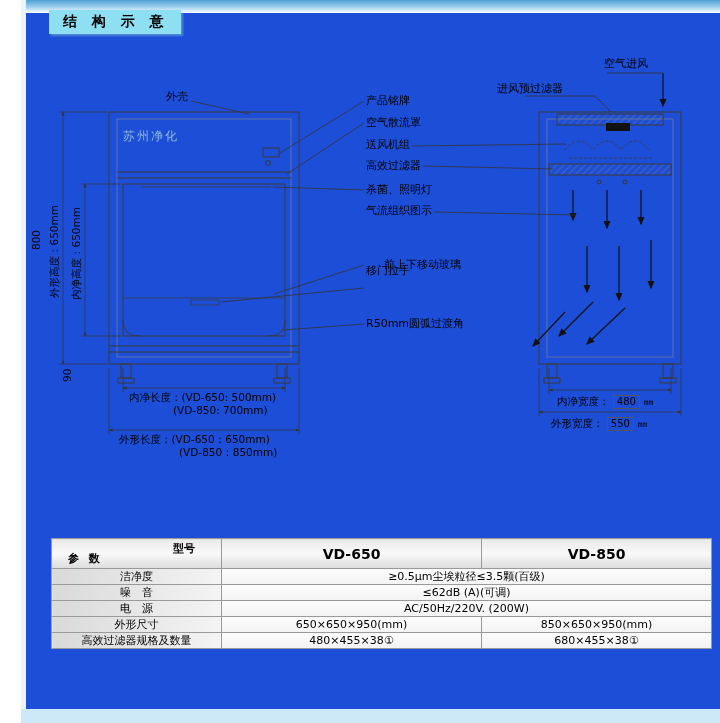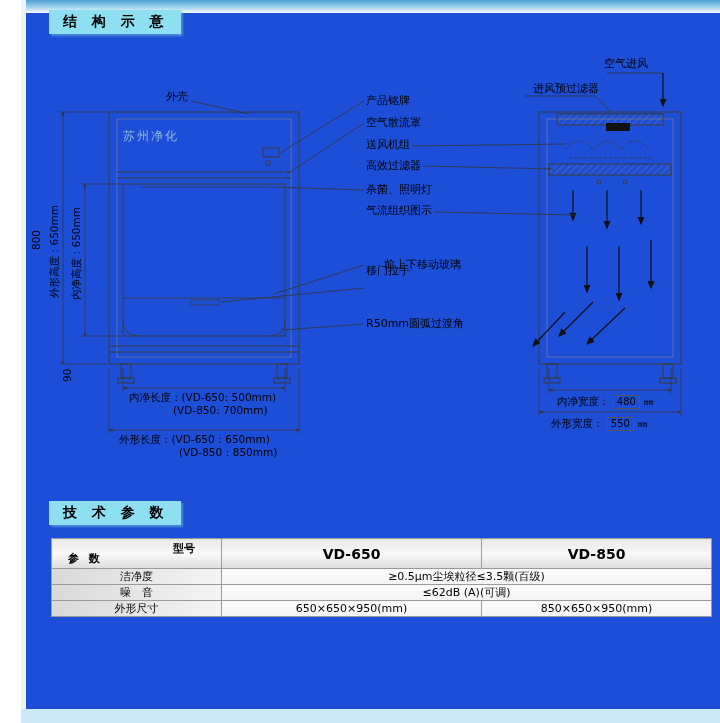--- a/index.html
+++ b/index.html
@@ -167,21 +167,21 @@
   <div class="lbl" style="left:345px; top:95px;">产品铭牌</div>
   <div class="lbl" style="left:345px; top:117px;">空气散流罩</div>
   <div class="lbl" style="left:345px; top:139px;">送风机组</div>
   <div class="lbl" style="left:345px; top:160px;">高效过滤器</div>
   <div class="lbl" style="left:345px; top:184px;">杀菌、照明灯</div>
   <div class="lbl" style="left:345px; top:205px;">气流组织图示</div>
   <div class="lbl" style="left:363px; top:259px;">前上下移动玻璃</div>
   <div class="lbl" style="left:345px; top:265px;">移门拉手</div>
   <div class="lbl" style="left:345px; top:318px;">R50mm圆弧过渡角</div>
   <div class="lbl" style="left:583px; top:58px;">空气进风</div>
-  <div class="lbl" style="left:512px; top:83px;">进风预过滤器</div>
+  <div class="lbl" style="left:476px; top:83px;">进风预过滤器</div>
 
   <div class="vdim" style="left:27px;  top:298px;">外形高度：650mm</div>
   <div class="vdim" style="left:49px;  top:300px;">内净高度：650mm</div>
   <div class="vdim" style="left:9px;   top:250px;">800</div>
   <div class="vdim" style="left:40px;  top:382px;">90</div>
 
   <div class="lbl dim" style="left:108px; top:391px;text-align:center;">内净长度：(VD-650: 500mm)</div>
   <div class="lbl dim" style="left:152px; top:404px;">(VD-850: 700mm)</div>
   <div class="lbl dim" style="left:98px;  top:433px;">外形长度：(VD-650：650mm)</div>
   <div class="lbl dim" style="left:158px; top:446px;">(VD-850：850mm)</div>
@@ -191,21 +191,20 @@
     <span class="numbox">480</span>
     <span>㎜</span>
   </div>
   <div class="lbl dim" style="left:530px; top:417px;">
     <span>外形宽度：</span>
     <span class="numbox">550</span>
     <span>㎜</span>
   </div>
 
 
-  <div class="badge" style="left:28px; top:501px;">技 术 参 数</div>
 
   <table class="specs">
     <colgroup>
         <col style="width:170px">
         <col style="width:260px">
         <col style="width:230px">
       </colgroup>
     <thead>
       <tr>
         <th class="corner">
@@ -219,20 +218,29 @@
     <tbody>
       <tr>
         <td class="pname">洁净度</td>
         <td class="pval" colspan="2">≥0.5μm尘埃粒径≤3.5颗(百级)</td>
       </tr>
       <tr>
         <td class="pname">噪　音</td>
         <td class="pval" colspan="2">≤62dB (A)(可调)</td>
       </tr>
       <tr>
+        <td class="pname">电　源</td>
+        <td class="pval" colspan="2">AC/50Hz/220V. (200W)</td>
+      </tr>
+      <tr>
         <td class="pname">外形尺寸</td>
         <td class="pval">650×650×950(mm)</td>
         <td class="pval">850×650×950(mm)</td>
       </tr>
+      <tr>
+        <td class="pname">高效过滤器规格及数量</td>
+        <td class="pval">480×455×38①</td>
+        <td class="pval">680×455×38①</td>
+      </tr>
     </tbody>
   </table>
 
 </div>
 
 </body></html>

